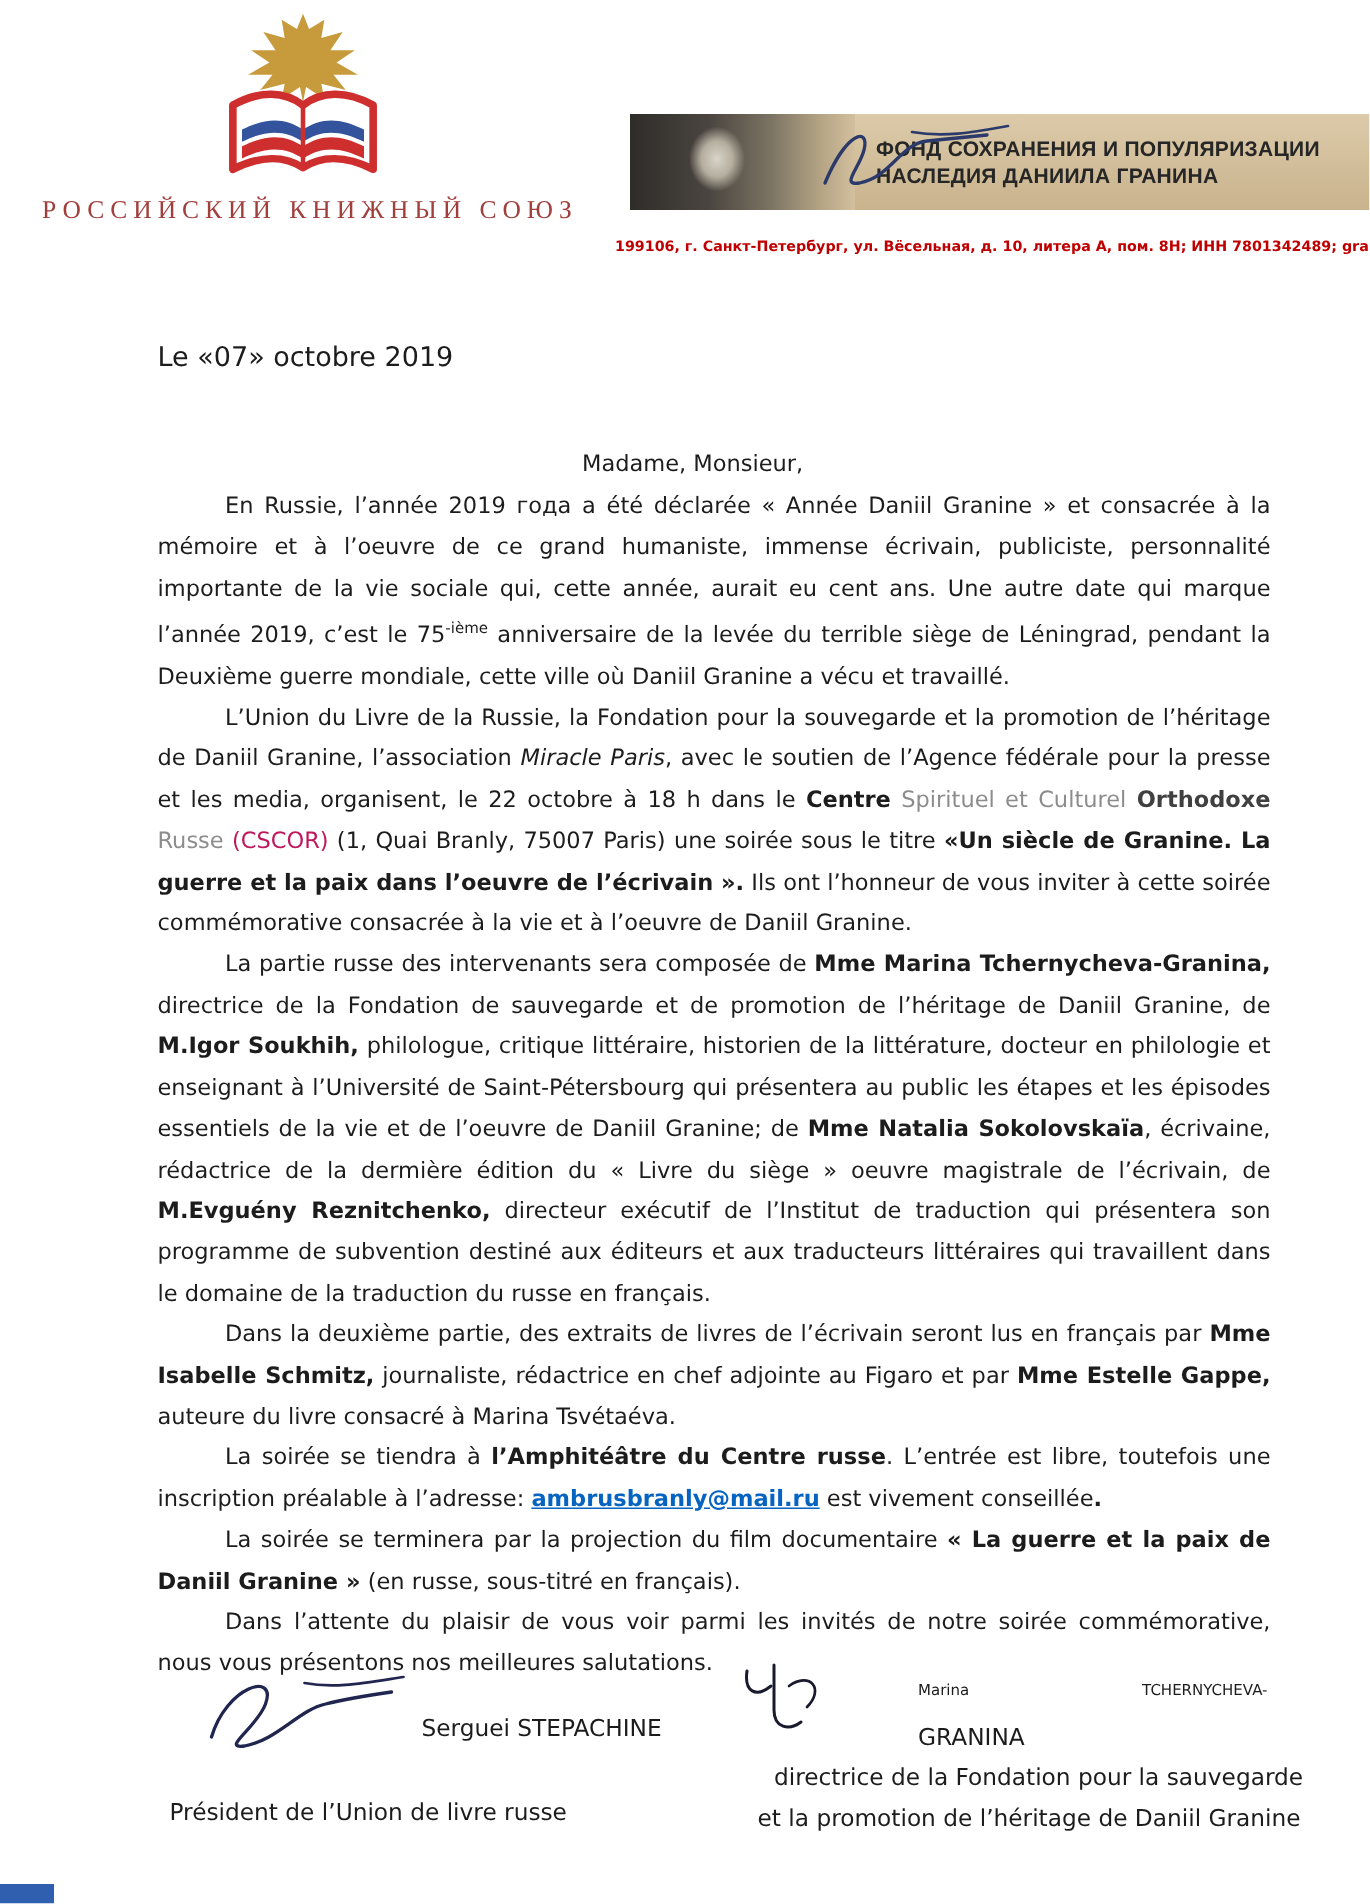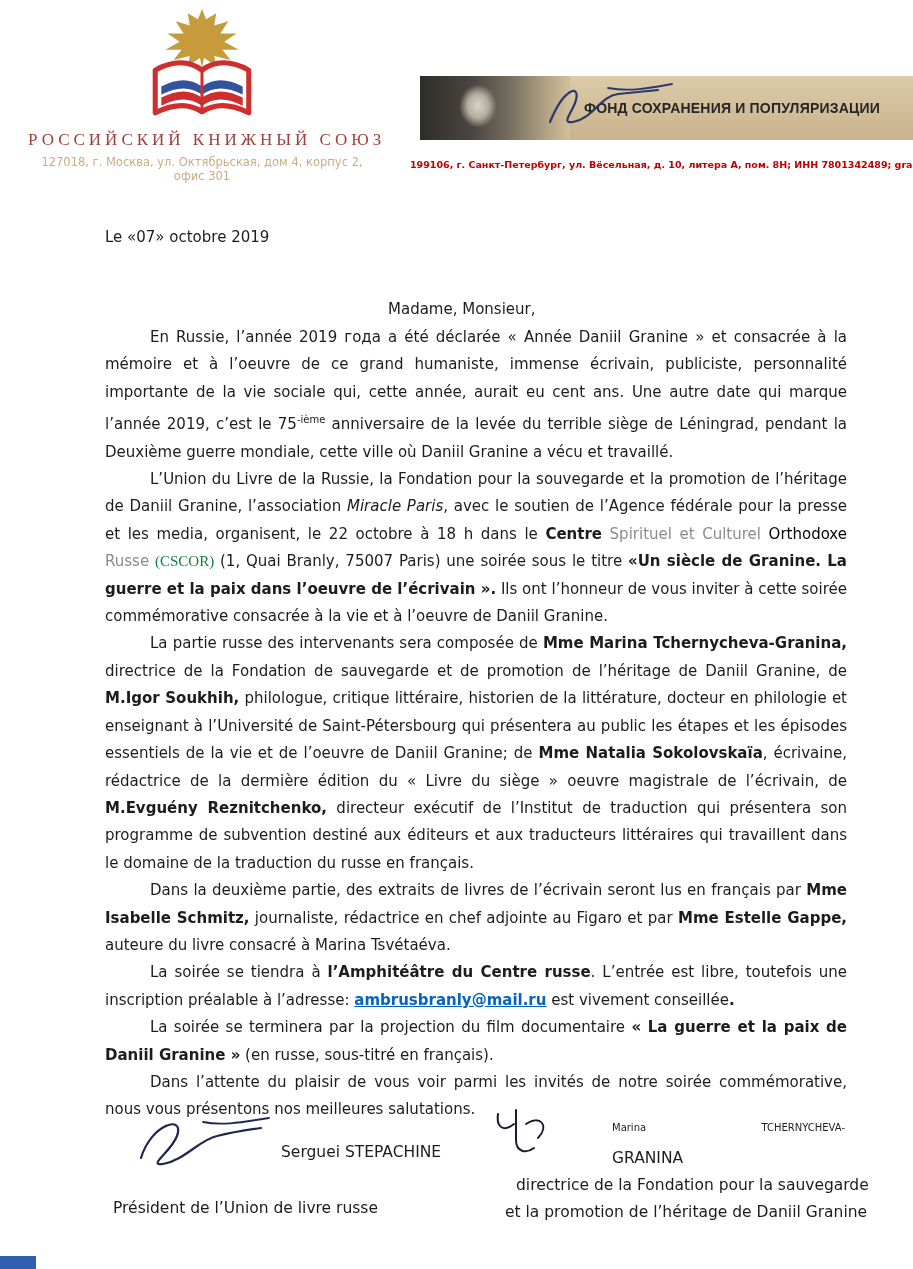--- a/index.html
+++ b/index.html
@@ -1,49 +1,49 @@
 <!DOCTYPE html>
 <html><head>
 <meta charset="utf-8">
 <style>
   html,body{margin:0;padding:0;}
   body{width:913px;height:1269px;position:relative;background:#ffffff;overflow:hidden;
        font-family:"DejaVu Sans",sans-serif;color:#1c1c1c;}
 
   
-  .rks{position:absolute;left:28px;top:6px;width:348px;text-align:center;}
+  .rks{position:absolute;left:28px;top:6px;width:348px;text-align:right;}
   .rks-emblem{width:122px;height:114px;margin:0 auto;display:block;}
   .rks-name{margin-top:10px;font-family:"Liberation Serif",serif;font-size:17px;
             letter-spacing:4px;color:#a03f3b;white-space:nowrap;}
   .rks-addr{margin-top:5px;font-size:11.5px;color:#c8ad83;}
 
   
   .banner{position:absolute;left:420px;top:76px;right:0;height:64px;
           background:linear-gradient(180deg,#dccaa9,#c9b38d);display:flex;align-items:stretch;}
   .photo{position:relative;width:150px;height:64px;flex:0 0 auto;
          background:
            radial-gradient(ellipse 26px 30px at 58px 30px,#d8d4c9 0%,#b5ae9f 40%,rgba(90,88,80,0) 72%),
            linear-gradient(90deg,#2e2c29 0%,#4a4540 35%,#7a7262 62%,#b5a585 85%,#d2bf9d 100%);}
   .banner-sign{position:absolute;left:118px;top:4px;pointer-events:none;}
   .fond-text{flex:1;display:flex;flex-direction:column;justify-content:center;padding-left:14px;
              font-family:"Liberation Sans",sans-serif;font-weight:bold;font-size:14px;
              line-height:1.32;color:#262626;letter-spacing:.2px;}
   .fond-addr{position:absolute;left:410px;top:159px;width:503px;text-align:center;
              font-size:9.5px;font-weight:bold;color:#c00000;white-space:nowrap;}
 
   
-  .date{position:absolute;left:105px;top:228px;font-size:15px;}
+  .date{position:absolute;left:105px;top:228px;font-size:18px;}
   .body{position:absolute;left:105px;top:296px;width:742px;font-size:15px;}
   .salutation{margin-left:283px;margin-bottom:1px;line-height:27px;}
   .para{text-align:justify;text-indent:45px;line-height:27.4px;margin:0;}
   .b{font-weight:bold;}
   .i{font-style:italic;}
   .g{color:#8c8c8c;}
-  .bg{color:#000000;font-weight:normal;}
-  .slate{color:#15803d;font-family:Liberation Serif, serif;}
+  .bg{color:#404040;font-weight:bold;}
+  .slate{color:#be185d;}
   .sup{vertical-align:super;font-size:10px;}
   .link{color:#0563c1;font-weight:bold;text-decoration:underline;cursor:pointer;}
 
   
   .sig-left-svg{position:absolute;left:133px;top:1112px;}
   .sig-left-name{position:absolute;left:281px;top:1143px;font-size:15.5px;}
   .sig-left-title{position:absolute;left:113px;top:1199px;font-size:15.5px;}
   .sig-right-svg{position:absolute;left:492px;top:1106px;}
   .sig-right-name1{position:absolute;left:612px;top:1122px;width:233px;display:flex;
                    justify-content:space-between;font-size:10px;}
@@ -62,31 +62,31 @@
     <svg class="rks-emblem" viewBox="0 0 120 110" width="122" height="114" aria-hidden="true">
       <g fill="#c79a3b">
         <path d="M60 2 L64 12 L74 6 L72 18 L86 14 L78 26 L94 26 L82 34 L96 42 L80 42 L88 52 L72 48 L74 58 L62 50 L60 60 L58 50 L46 58 L48 48 L32 52 L40 42 L24 42 L38 34 L26 26 L42 26 L34 14 L48 18 L46 6 L56 12 Z"></path>
       </g>
       <path d="M14 62 C32 52 48 53 60 62 C72 53 88 52 106 62 L106 104 C88 95 72 95 60 103 C48 95 32 95 14 104 Z" fill="#ffffff" stroke="#cf2e2e" stroke-width="5" stroke-linejoin="round"></path>
       <path d="M20 78 C36 70 48 70 60 78 C72 70 84 70 100 78 L100 86 C84 78 72 78 60 86 C48 78 36 78 20 86 Z" fill="#33549c"></path>
       <path d="M20 89 C36 81 48 81 60 89 C72 81 84 81 100 89 L100 97 C84 89 72 89 60 97 C48 89 36 89 20 97 Z" fill="#cf2e2e"></path>
       <line x1="60" y1="62" x2="60" y2="102" stroke="#cf2e2e" stroke-width="3"></line>
     </svg>
     <div class="rks-name">РОССИЙСКИЙ КНИЖНЫЙ СОЮЗ</div>
-    <div class="rks-addr">127018, г. Москва, ул. Октябрьская, дом 4, корпус 2, офис 301</div>
   </div>
 
   <div class="banner">
     <div class="photo"></div>
     <svg class="banner-sign" width="150" height="56" viewBox="0 0 150 56" aria-hidden="true">
       <path d="M12 42 C26 8 42 4 38 20 C35 32 22 44 35 42 C56 38 62 16 80 14 L120 10" fill="none" stroke="#2b3a6b" stroke-width="2.2" stroke-linecap="round"></path>
       <path d="M70 8 C92 12 112 8 134 4" fill="none" stroke="#2b3a6b" stroke-width="1.8" stroke-linecap="round"></path>
     </svg>
     <div class="fond-text">
       <div>ФОНД СОХРАНЕНИЯ И ПОПУЛЯРИЗАЦИИ</div>
+      <div>НАСЛЕДИЯ ДАНИИЛА ГРАНИНА</div>
     </div>
   </div>
   <div class="fond-addr">199106, г. Санкт-Петербург, ул. Вёсельная, д. 10, литера А, пом. 8Н; ИНН 7801342489; granin-fond@mail.ru</div>
 
   <div class="date">Le «07» octobre 2019</div>
 
   <div class="body">
     <div class="salutation">Madame, Monsieur,</div>
     <p class="para"><span>En Russie, l’année 2019 года a été déclarée « Année Daniil Granine » et consacrée à la mémoire et à l’oeuvre de ce grand humaniste, immense écrivain, publiciste, personnalité importante de la vie sociale qui, cette année, aurait eu cent ans. Une autre date qui marque l’année 2019, c’est le 75</span><span class="sup">-ième</span><span> anniversaire de la levée du terrible siège de Léningrad, pendant la Deuxième guerre mondiale, cette ville où Daniil Granine a vécu et travaillé.</span></p>
     <p class="para"><span>L’Union du Livre de la Russie, la Fondation pour la souvegarde et la promotion de l’héritage de Daniil Granine, l’association </span><span class="i">Miracle Paris</span><span>, avec le soutien de l’Agence fédérale pour la presse et les media, organisent, le 22 octobre à 18 h dans le </span><span class="b">Centre</span><span class="g"> Spirituel et Culturel </span><span class="bg">Orthodoxe</span><span class="g"> Russe </span><span class="slate">(CSCOR)</span><span> (1, Quai Branly, 75007 Paris) une soirée sous le titre </span><span class="b">«Un siècle de Granine. La guerre et la paix dans l’oeuvre de l’écrivain ».</span><span> Ils ont l’honneur de vous inviter à cette soirée commémorative consacrée à la vie et à l’oeuvre de Daniil Granine.</span></p>

